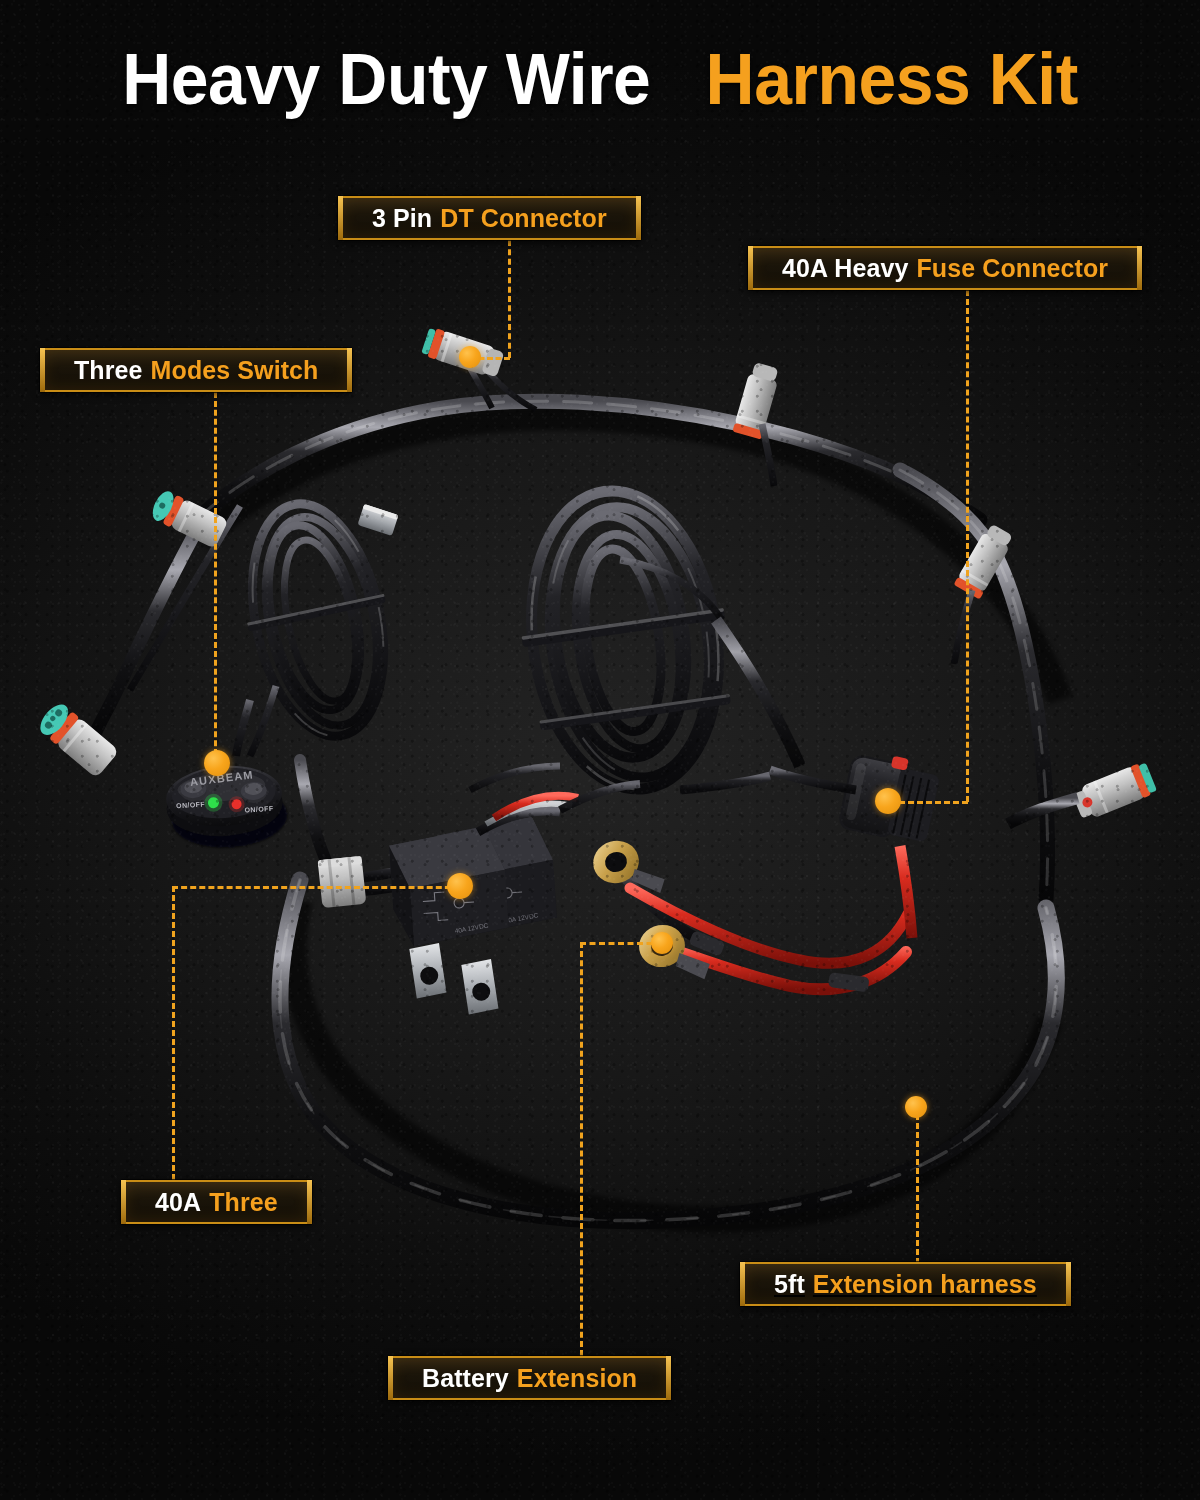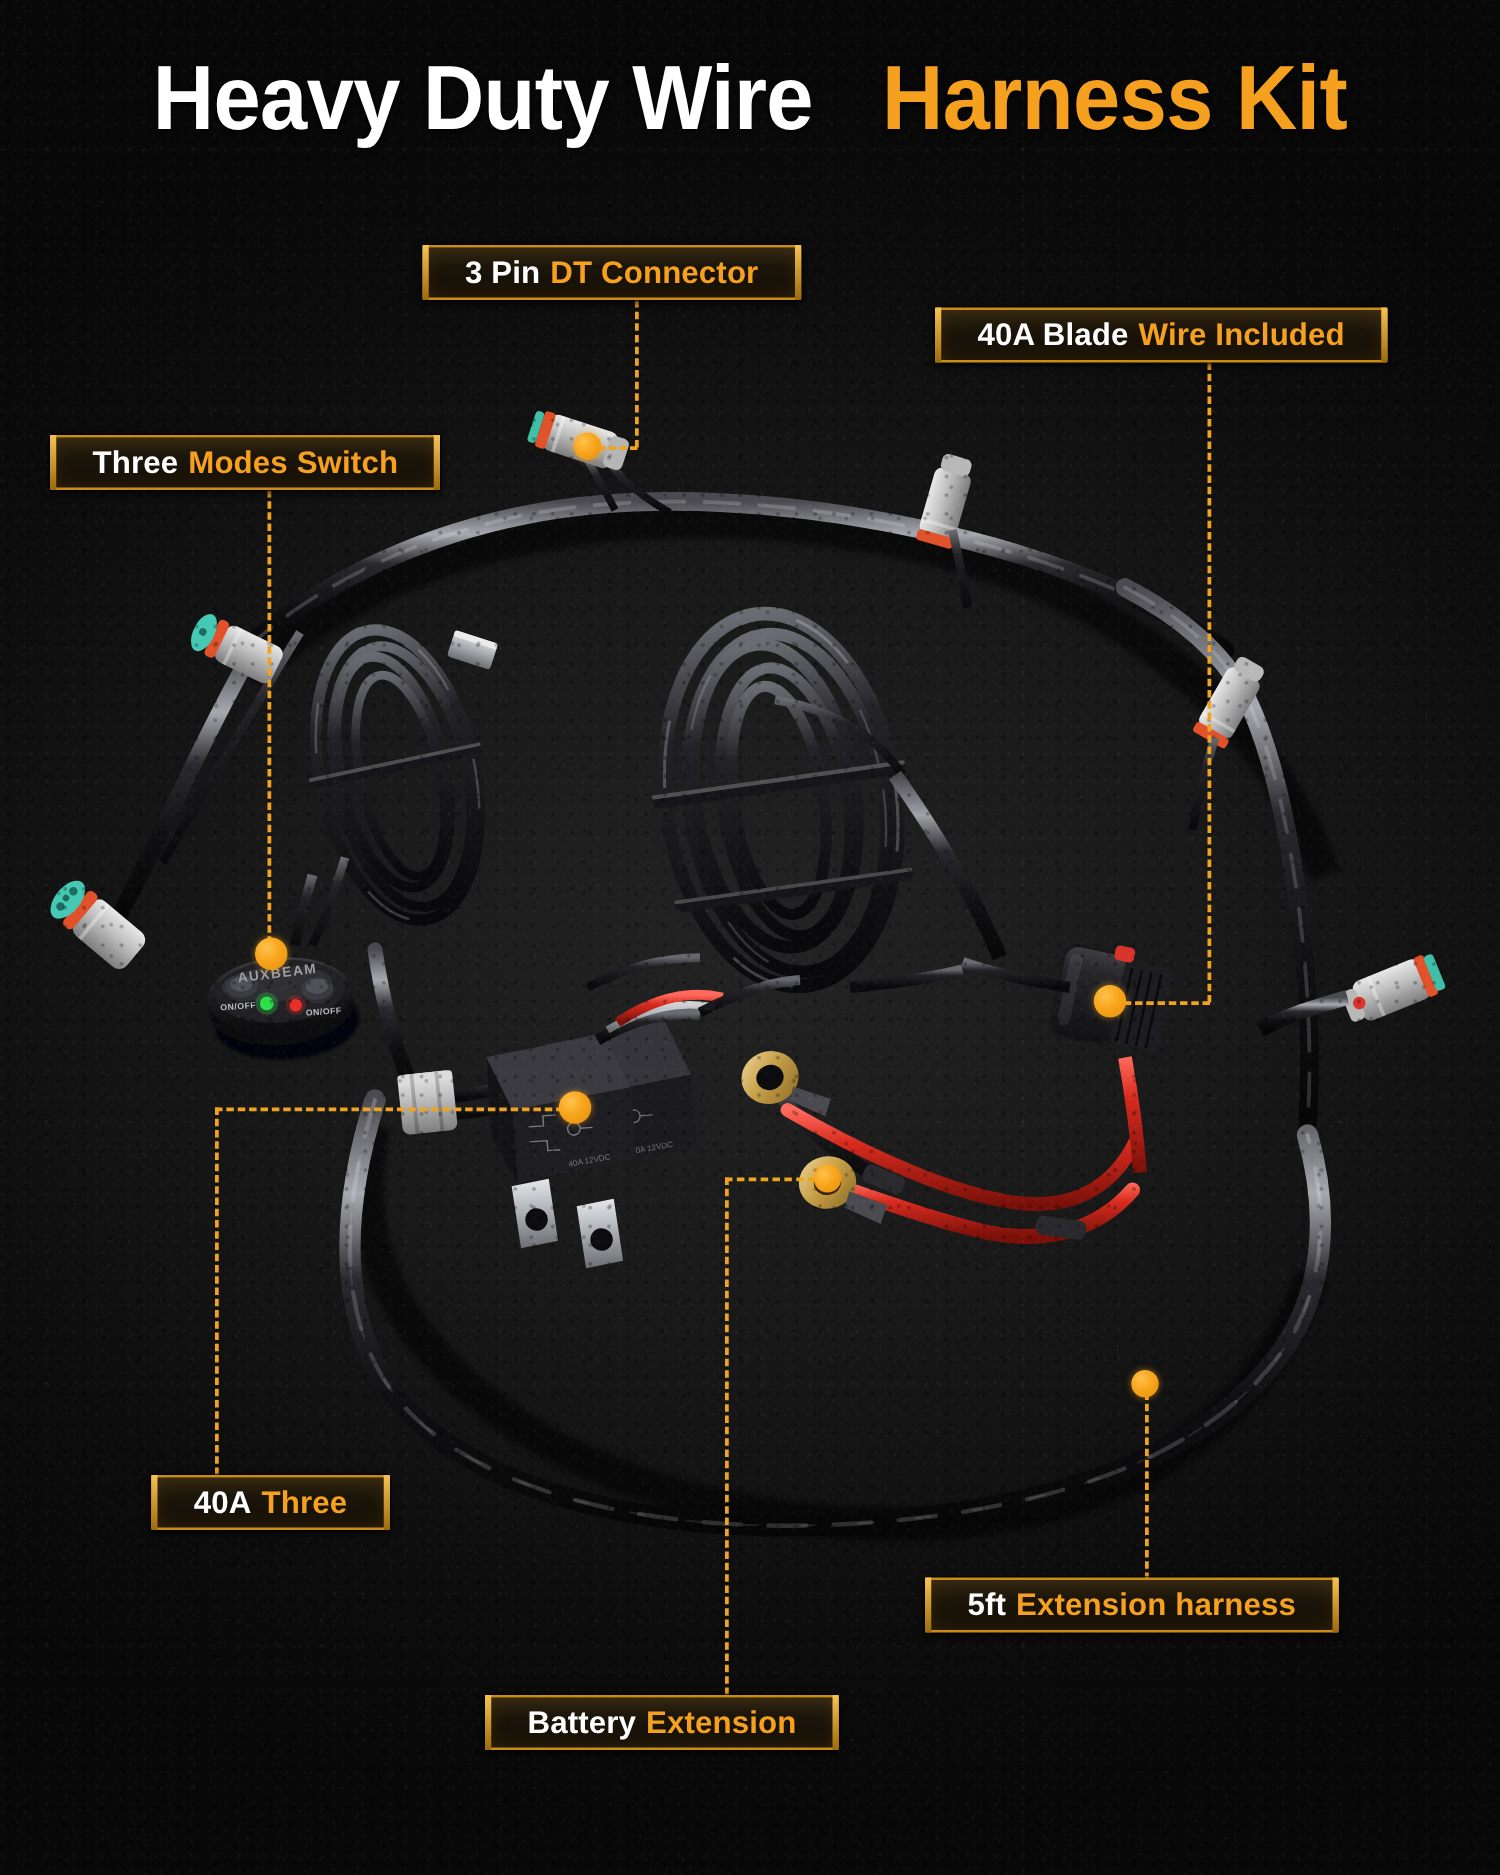--- a/index.html
+++ b/index.html
@@ -446,36 +446,36 @@
     <span class="o">Modes Switch</span>
   </div>
 
   <div class="callout" style="left:338px; top:196px;">
     <span class="w">3 Pin</span>
     <span class="sp"></span>
     <span class="o">DT Connector</span>
   </div>
 
   <div class="callout" style="left:748px; top:246px;">
-    <span class="w">40A Blade</span>
-    <span class="sp"></span>
-    <span class="o">Wire Included</span>
+    <span class="w">40A Heavy</span>
+    <span class="sp"></span>
+    <span class="o">Fuse Connector</span>
   </div>
 
   <div class="callout" style="left:74px; top:1180px;margin-left:47px;">
     <span class="w">40A</span>
     <span class="sp"></span>
     <span class="o">Three</span>
   </div>
 
   <div class="callout" style="left:388px; top:1356px;">
     <span class="w">Battery</span>
     <span class="sp"></span>
     <span class="o">Extension</span>
   </div>
 
-  <div class="callout" style="left:740px; top:1262px;">
+  <div class="callout" style="left:740px; top:1262px;text-decoration:underline;">
     <span class="w">5ft</span>
     <span class="sp"></span>
     <span class="o">Extension harness</span>
   </div>
 
 </div>
 
 </body></html>

